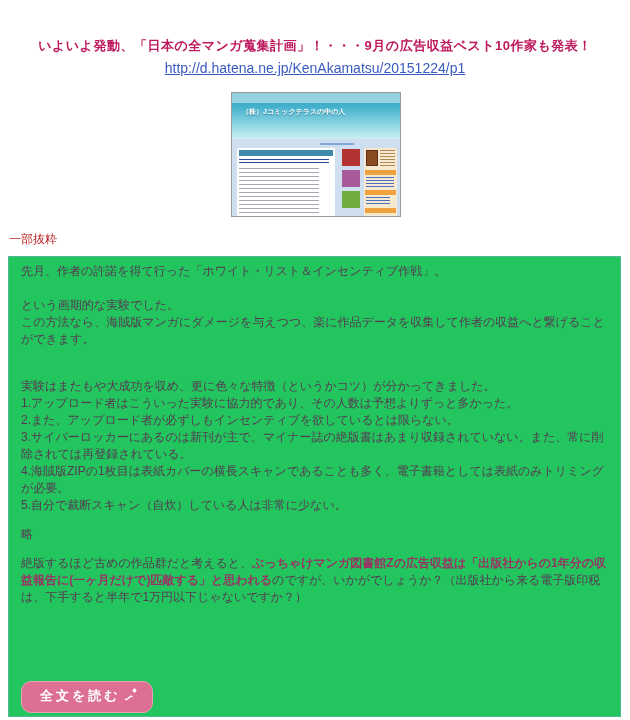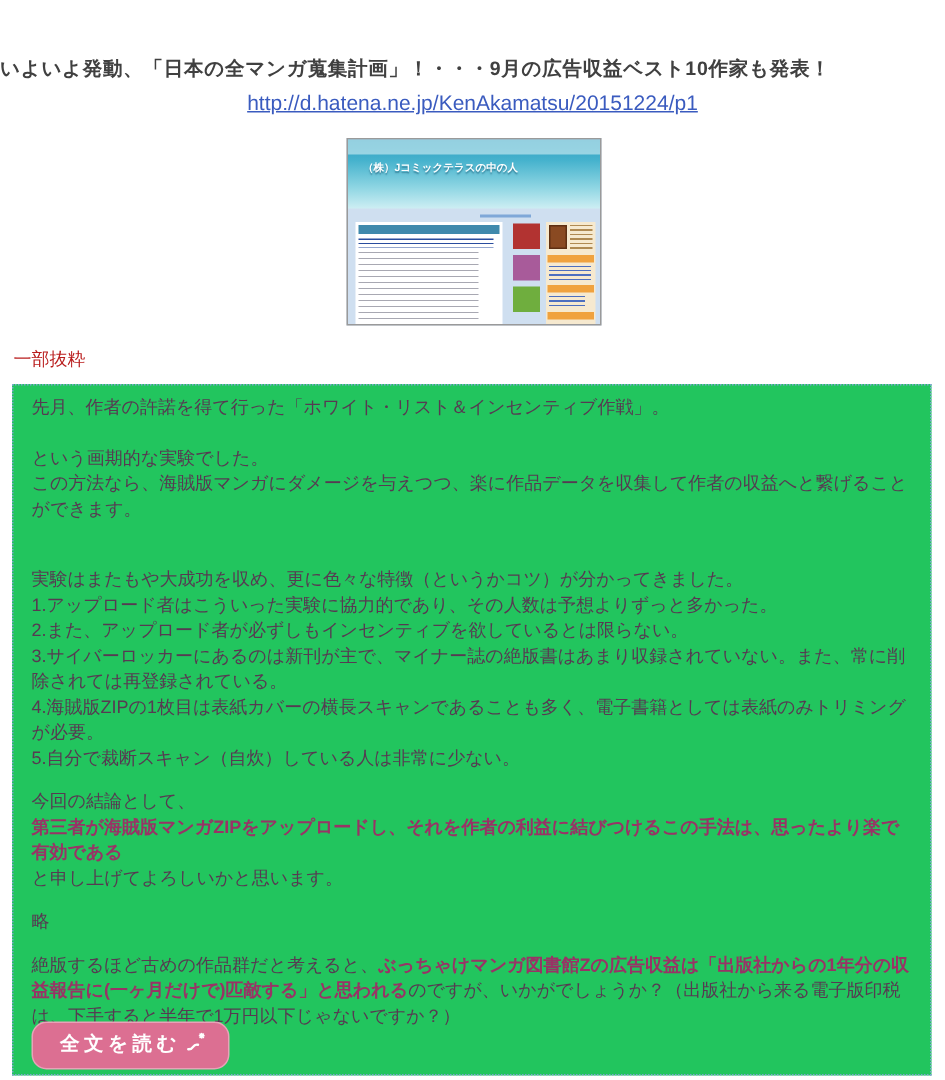--- a/index.html
+++ b/index.html
@@ -2,22 +2,22 @@
 <html><head>
 <meta charset="utf-8">
 <style>
   html,body{margin:0;padding:0;}
   body{
     width:630px;height:720px;position:relative;background:#ffffff;
     font-family:"Liberation Sans","DejaVu Sans",sans-serif;
     overflow:hidden;
   }
   .post-title{
-    position:absolute;top:37px;left:0;width:630px;
-    font-size:13px;font-weight:bold;color:#404040;letter-spacing:0.5px;
+    position:absolute;top:37px;left:0;width:630px;text-align:center;
+    font-size:13px;font-weight:bold;color:#be185d;letter-spacing:0.5px;
   }
   .post-url{
     position:absolute;top:60px;left:0;width:630px;text-align:center;font-size:14px;
   }
   .post-url a{color:#3a5bbf;text-decoration:underline;cursor:pointer;text-align:right;}
 
   
   .thumb{
     position:absolute;top:92px;left:231px;width:168px;height:123px;
     border:1px solid #9a9a9a;background:#cfdff0;overflow:hidden;cursor:pointer;
@@ -127,25 +127,20 @@
   </p>
   <p class="m2">
     <span>実験はまたもや大成功を収め、更に色々な特徴（というかコツ）が分かってきました。</span><br>
     <span>1.アップロード者はこういった実験に協力的であり、その人数は予想よりずっと多かった。</span><br>
     <span>2.また、アップロード者が必ずしもインセンティブを欲しているとは限らない。</span><br>
     <span>3.サイバーロッカーにあるのは新刊が主で、マイナー誌の絶版書はあまり収録されていない。また、常に削除されては再登録されている。</span><br>
     <span>4.海賊版ZIPの1枚目は表紙カバーの横長スキャンであることも多く、電子書籍としては表紙のみトリミングが必要。</span><br>
     <span>5.自分で裁断スキャン（自炊）している人は非常に少ない。</span><br>
   </p>
   <p class="m1">
-    <span>今回の結論として、</span><br>
-    <span class="bold">第三者が海賊版マンガZIPをアップロードし、それを作者の利益に結びつけるこの手法は、思ったより楽で有効である</span><br>
-    <span>と申し上げてよろしいかと思います。</span>
-  </p>
-  <p class="m1">
     <span>略</span>
   </p>
   <p class="m1">
     <span>絶版するほど古めの作品群だと考えると、</span><span class="bold">ぶっちゃけマンガ図書館Zの広告収益は「出版社からの1年分の収益報告に(一ヶ月だけで)匹敵する」と思われる</span><span>のですが、いかがでしょうか？（出版社から来る電子版印税は、下手すると半年で1万円以下じゃないですか？）</span>
   </p>
 
   <a class="read-more-btn">
     <span>全文を読む</span>
     <span class="dash-icon">
       <svg width="15" height="15" viewBox="0 0 15 15">

